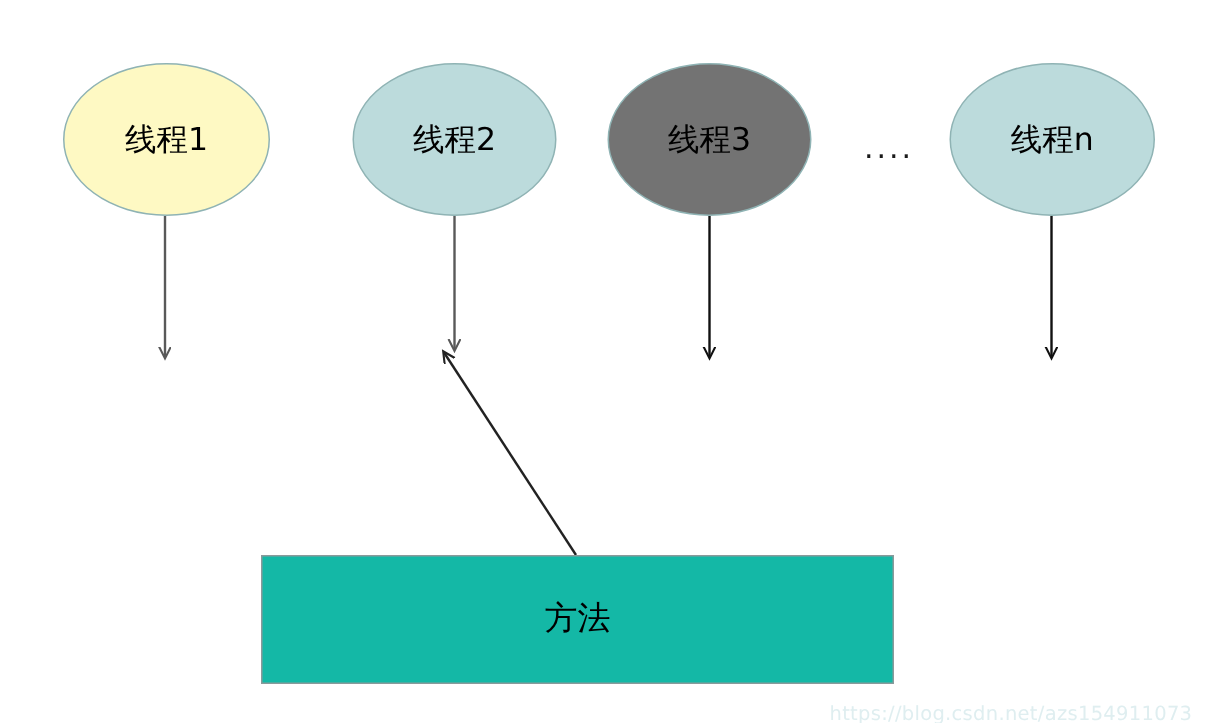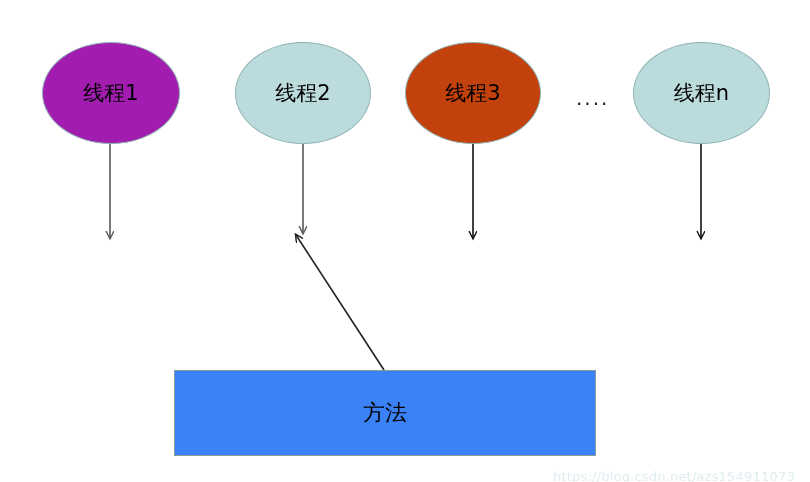--- a/index.html
+++ b/index.html
@@ -93,35 +93,35 @@
     <g id="connectors-group">
         <line x1="110" y1="144" x2="110" y2="238" stroke="#595959" stroke-width="1.6" marker-end="url(#arrow-gray)"></line>
         <line x1="303" y1="144" x2="303" y2="233" stroke="#595959" stroke-width="1.6" marker-end="url(#arrow-gray)"></line>
         <line x1="473" y1="144" x2="473" y2="238" stroke="#111111" stroke-width="1.6" marker-end="url(#arrow-black)"></line>
         <line x1="701" y1="144" x2="701" y2="238" stroke="#111111" stroke-width="1.6" marker-end="url(#arrow-black)"></line>
         <line x1="384" y1="370" x2="296" y2="235" stroke="#222222" stroke-width="1.6" marker-end="url(#arrow-dark)"></line>
       </g>
   </svg>
 
   <div id="nodes-layer">
-      <div class="node-ellipse" style="left: 42px; top: 42px; width: 138px; height: 102px; background: #a21caf; border: 1px solid rgb(143, 179, 180);">
+      <div class="node-ellipse" style="left: 42px; top: 42px; width: 138px; height: 102px; background: #fef9c3; border: 1px solid rgb(143, 179, 180);">
         <span class="node-label">线程1</span>
       </div>
       <div class="node-ellipse" style="left: 235px; top: 42px; width: 136px; height: 102px; background: rgb(188, 219, 220); border: 1px solid rgb(143, 179, 180); align-items: center;">
         <span class="node-label">线程2</span>
       </div>
-      <div class="node-ellipse" style="left: 405px; top: 42px; width: 136px; height: 102px; background: #c2410c; border: 1px solid rgb(143, 179, 180);">
+      <div class="node-ellipse" style="left: 405px; top: 42px; width: 136px; height: 102px; background: #737373; border: 1px solid rgb(143, 179, 180);">
         <span class="node-label">线程3</span>
       </div>
       <div class="node-ellipse" style="left: 633px; top: 42px; width: 137px; height: 102px; background: rgb(188, 219, 220); border: 1px solid rgb(143, 179, 180); text-align: right;">
         <span class="node-label">线程n</span>
       </div>
     </div>
 
   <div class="ellipsis-dots" style="left: 576px; top: 88px;">....</div>
 
-  <div class="method-rect" style="left: 174px; top: 370px; width: 422px; height: 86px; background: #3b82f6; border: 1px solid rgb(138, 154, 155);">
+  <div class="method-rect" style="left: 174px; top: 370px; width: 422px; height: 86px; background: #14b8a6; border: 1px solid rgb(138, 154, 155);">
     <span class="method-label">方法</span>
   </div>
 
   <div class="watermark" style="left: 553px; top: 456px; color: rgb(223, 238, 240); margin-top: 13px;">https://blog.csdn.net/azs154911073</div>
 
 </div>
 
 </body></html>

